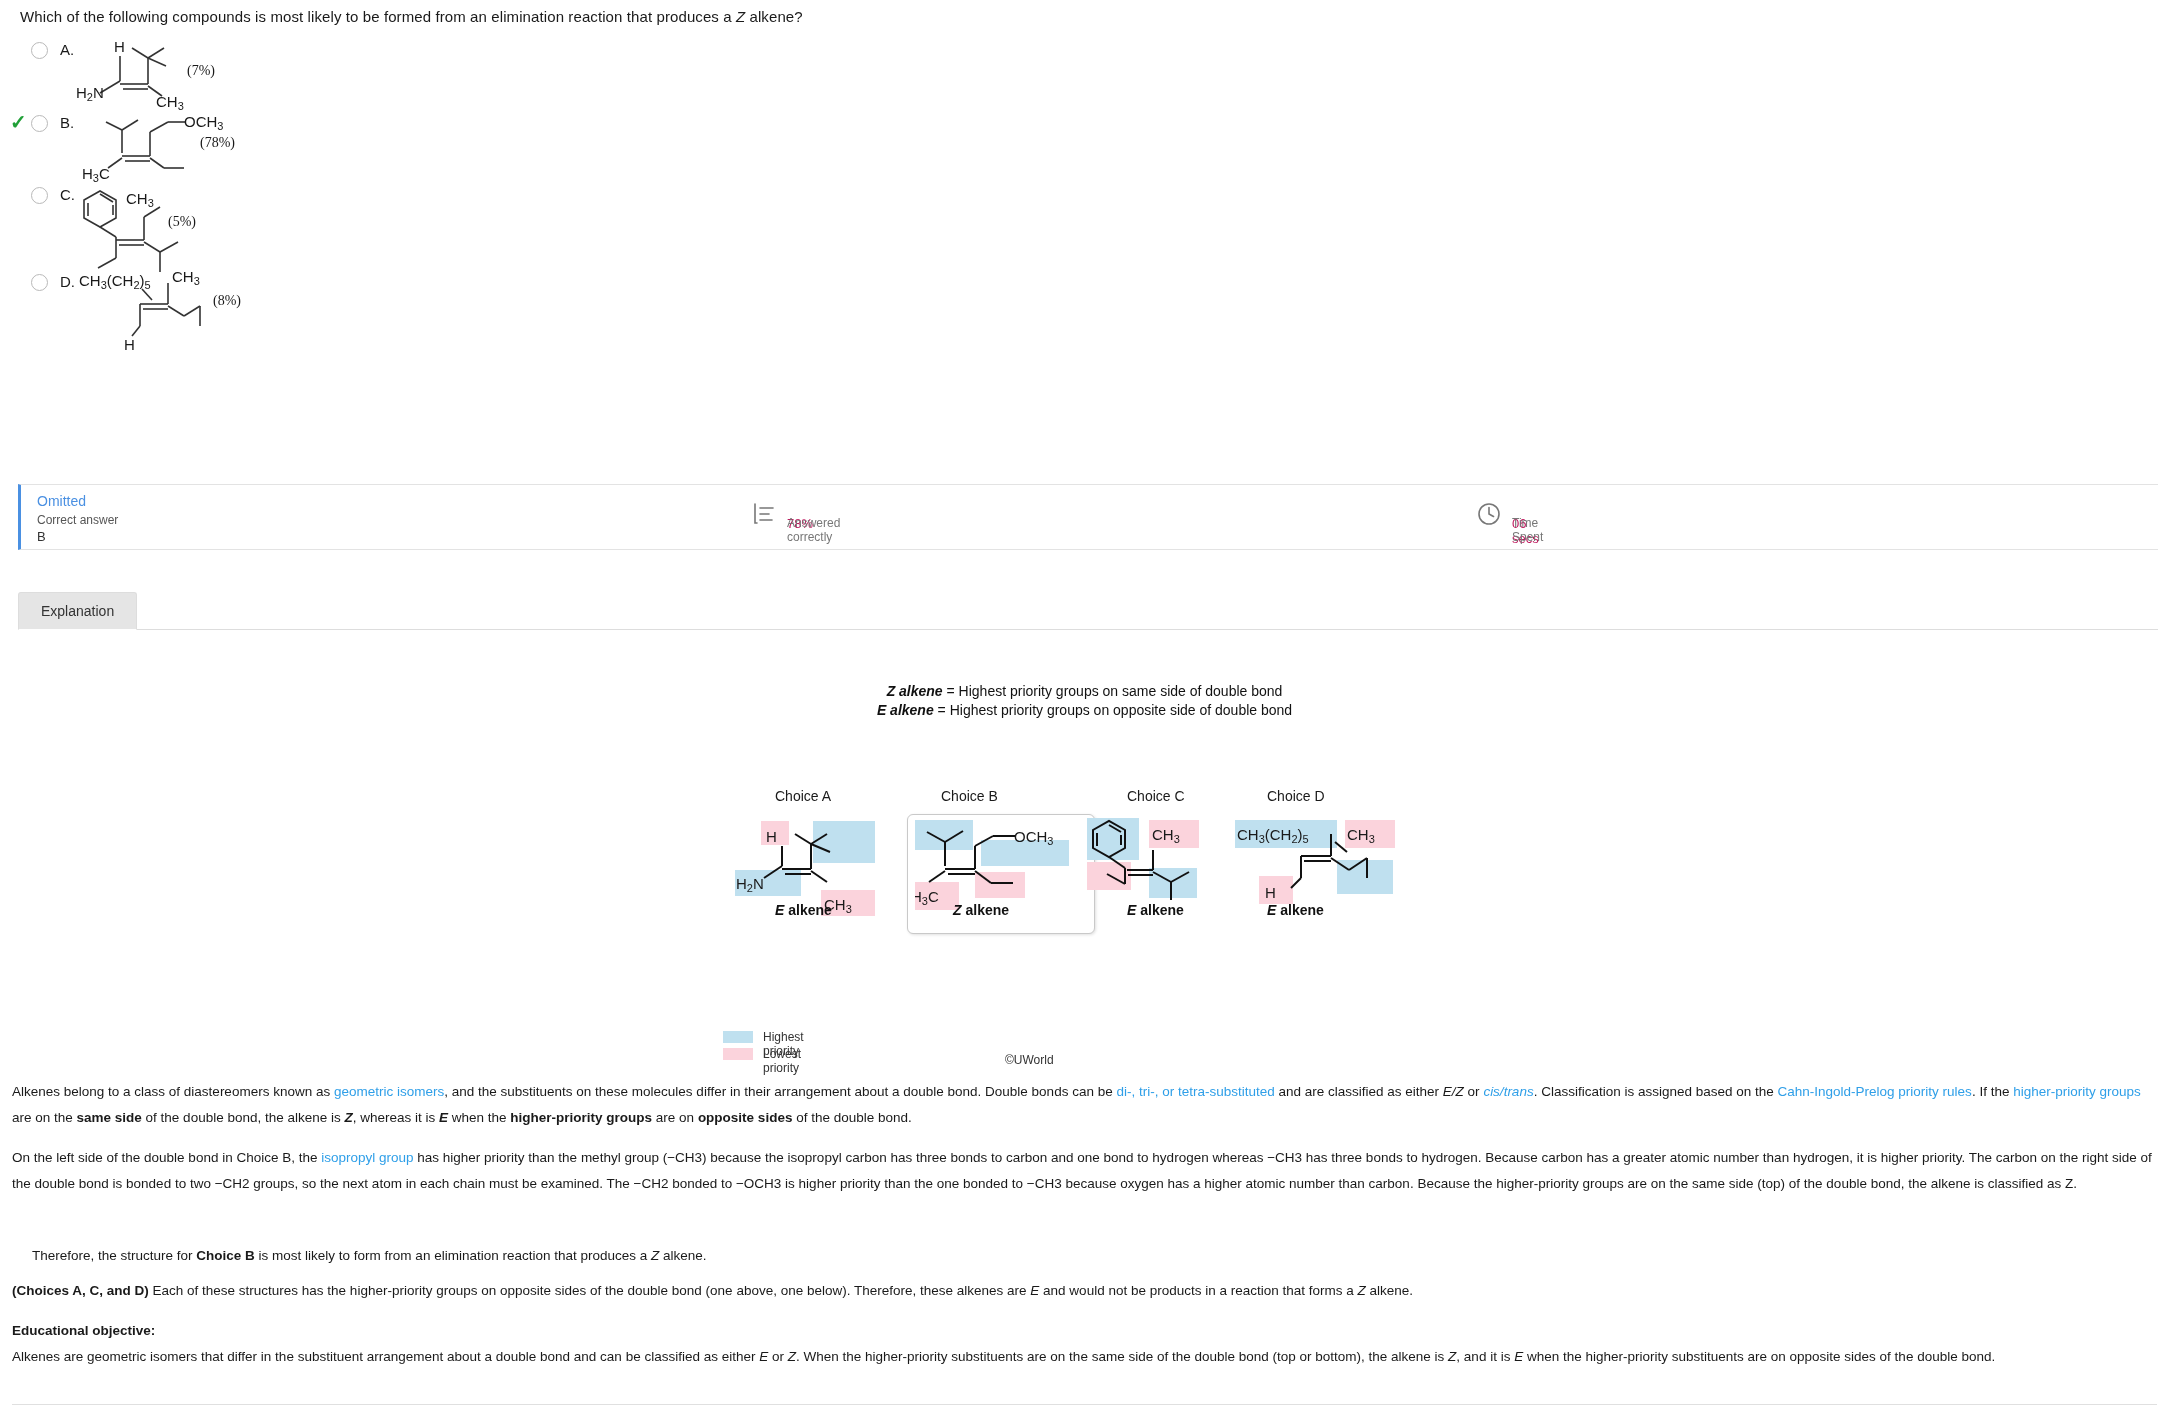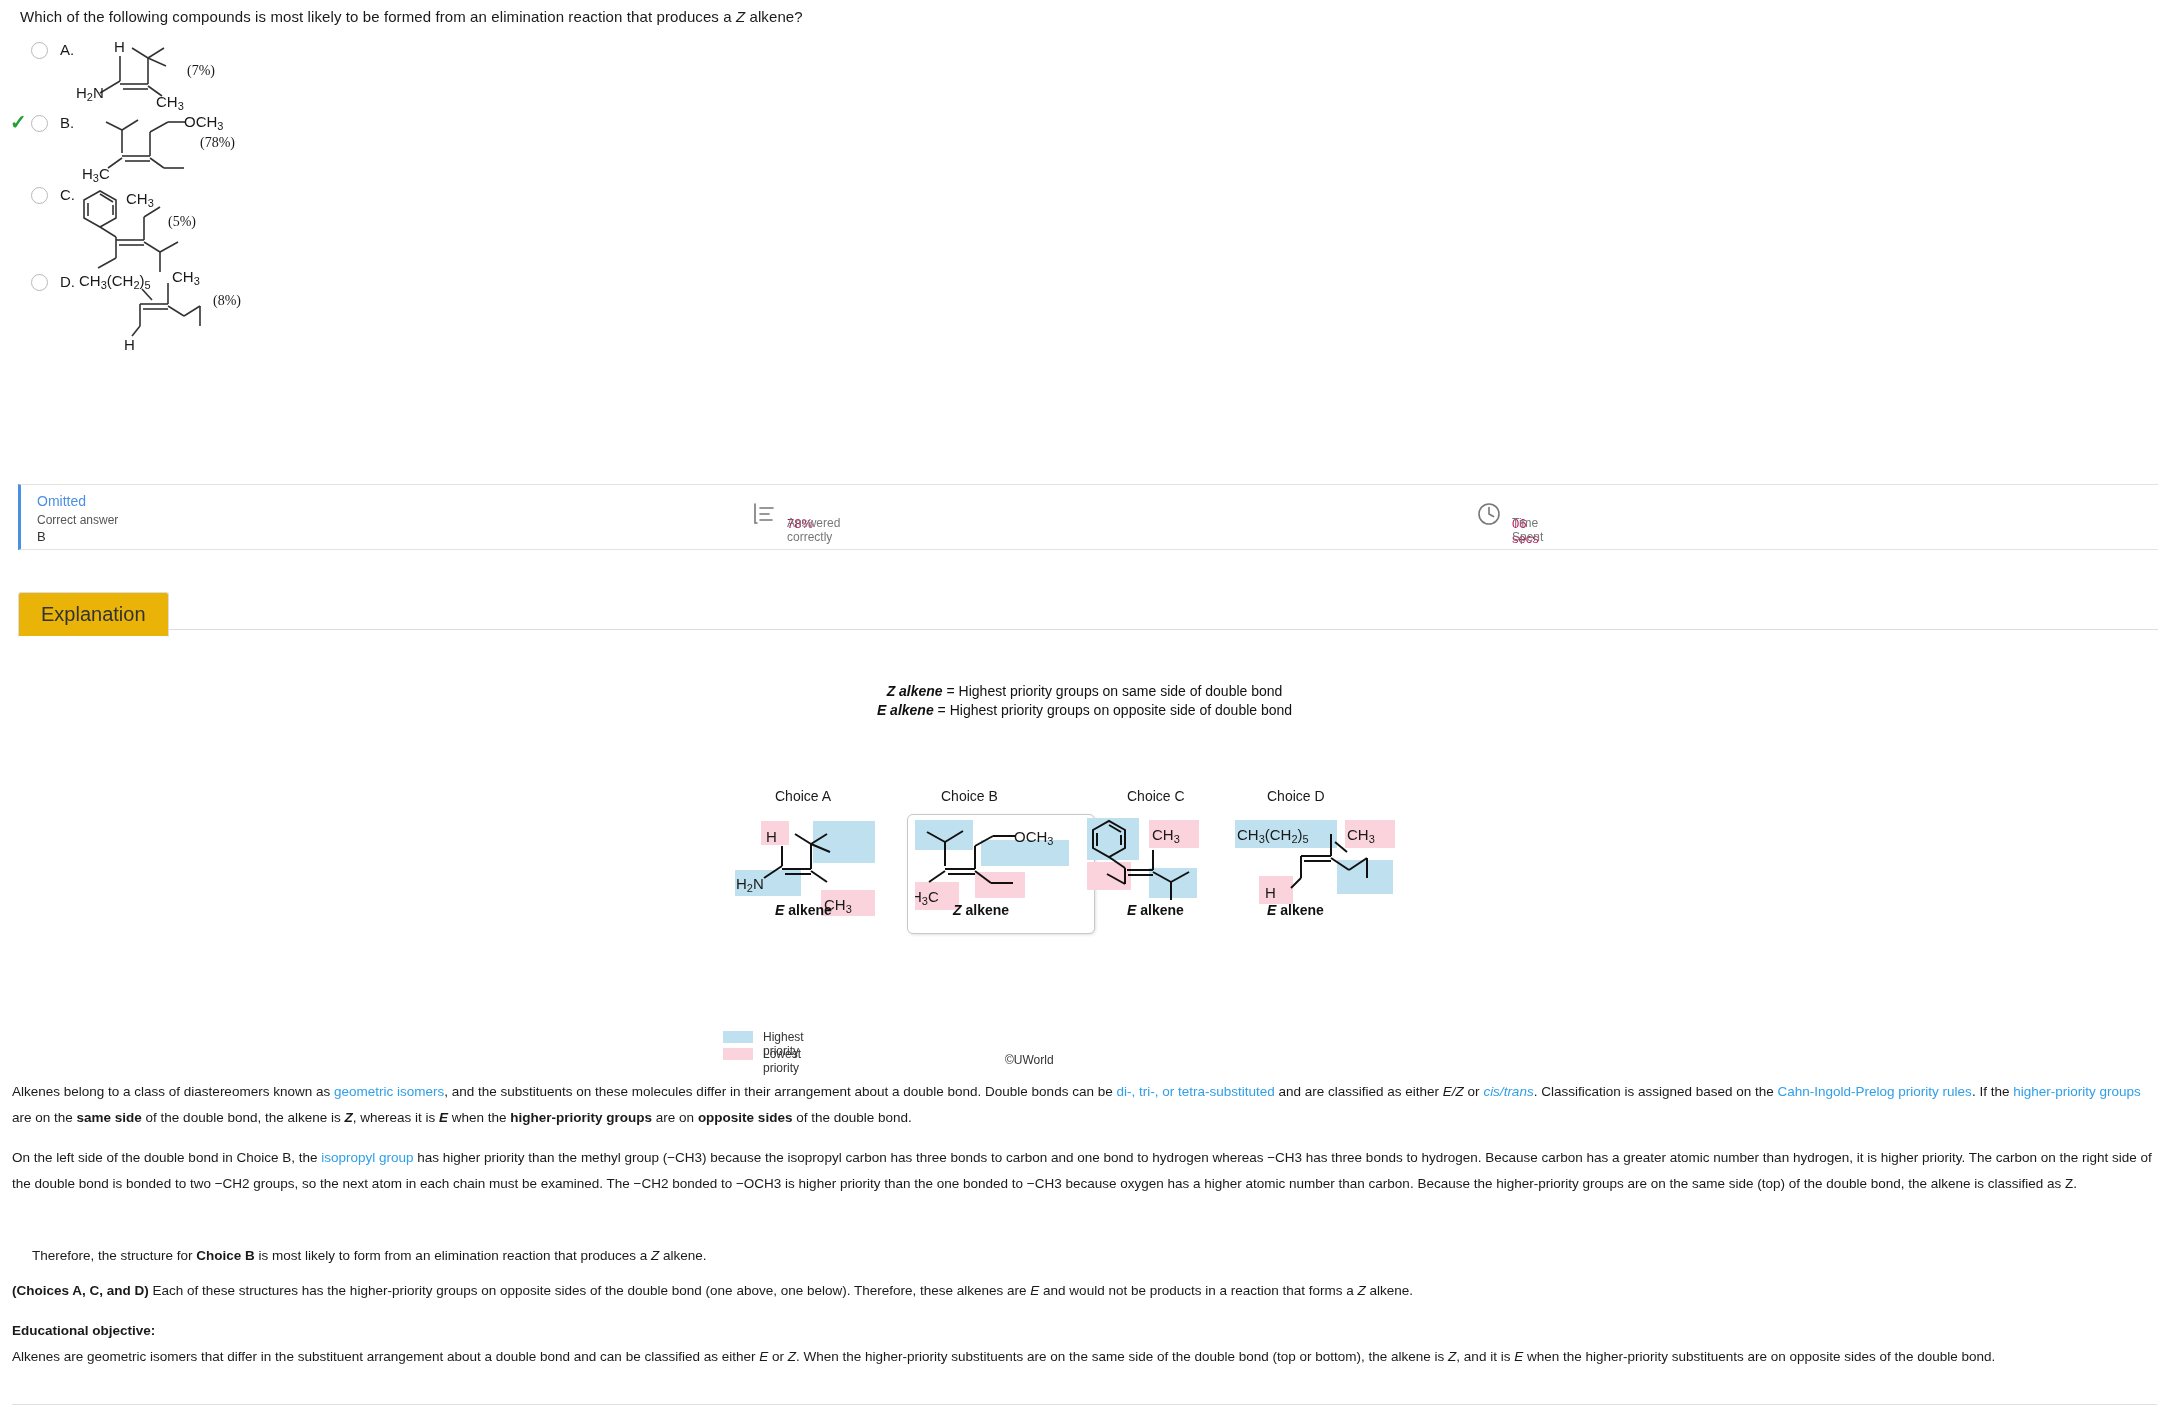--- a/index.html
+++ b/index.html
@@ -51,21 +51,21 @@
   .stat-main { position: absolute; left: 36px; top: 17px; font-size: 13px; color: #be185d; }
   .stat-sub  { position: absolute; left: 36px; top: 17px; font-size: 12px; color: #777; }
 
   
   .tabbar {
     position: absolute; left: 18px; top: 592px; width: 2140px; height: 38px;
     border-bottom: 1px solid #ddd;
   }
   .tab {
     position: absolute; left: 0; top: 0; padding: 10px 22px;
-    font-size: 20px; color: #333; background: #eab308;
+    font-size: 14px; color: #333; background: #e5e5e5;
     border: 1px solid #ddd; border-bottom: 1px solid #fff;
     border-radius: 3px 3px 0 0;
   }
 
   
   .figure { position: absolute; left: 0; top: 660px; width: 2169px; }
   .fig-title {
     text-align: center; font-size: 17px; font-weight: bold; color: #111;
   }
   .fig-defs { text-align: center; margin-top: 22px; font-size: 14px; color: #111; line-height: 1.35; }

